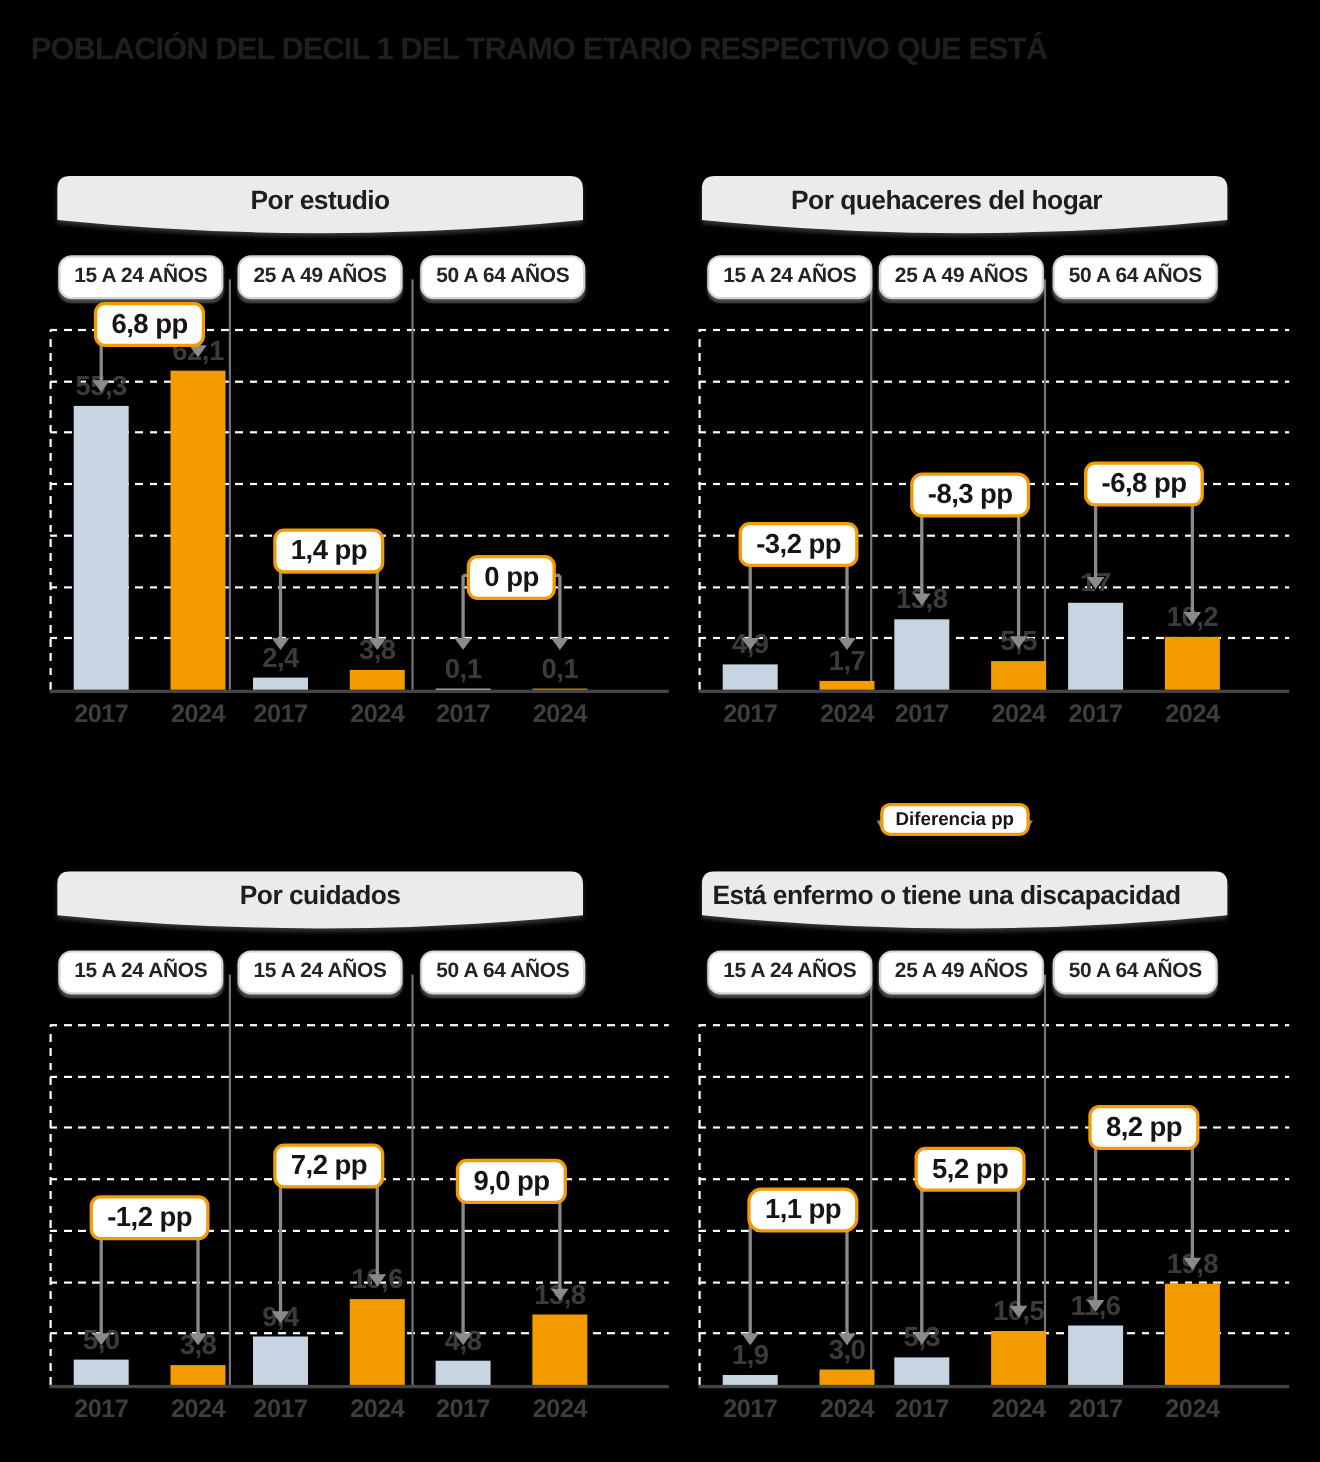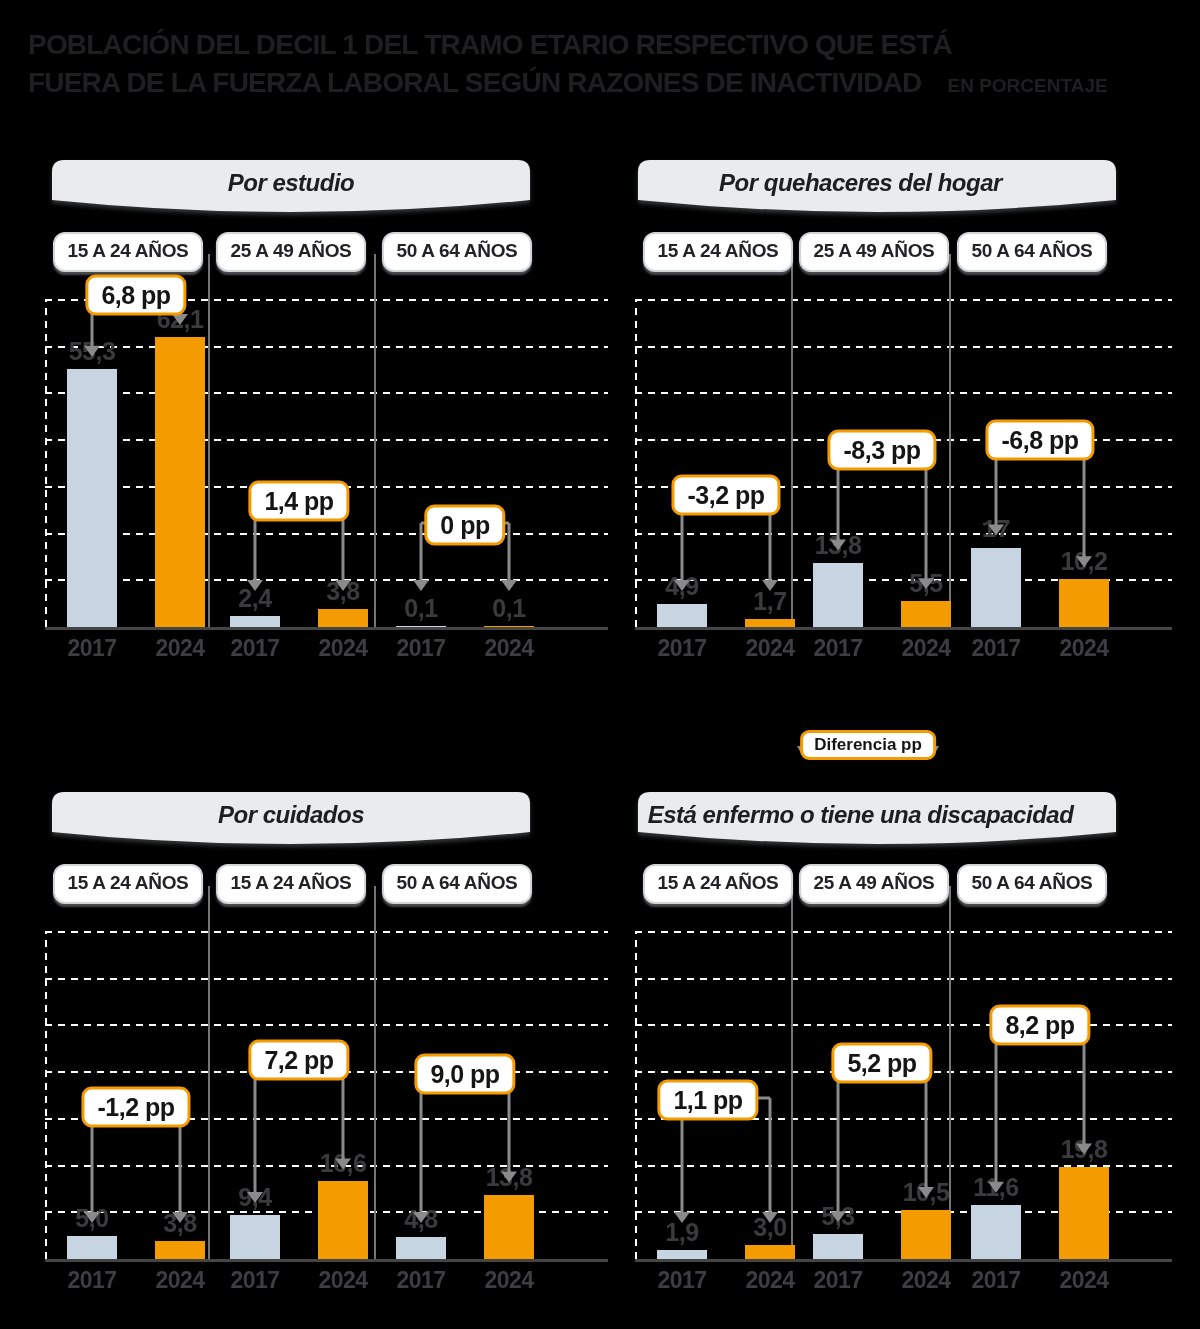--- a/index.html
+++ b/index.html
@@ -14,21 +14,21 @@
     font-size:28px;font-weight:bold;letter-spacing:-0.8px;
     color:#1e1f21;line-height:38px;white-space:nowrap;
   }
   .unit-note{font-size:19px;font-weight:bold;letter-spacing:0;margin-left:26px;color:#1e1f21;}
   
   .panel{position:absolute;height:540px;}
   .panel.p0{left:40px;top:160px;width:570px;}
   .panel.p1{left:633px;top:160px;width:545px;}
   .panel.p2{left:40px;top:792px;width:570px;}
   .panel.p3{left:633px;top:792px;width:545px;}
-  .ribbon{position:absolute;top:0;height:64px;font-style:italic;}
+  .ribbon{position:absolute;top:0;height:64px;}
   .p0 .ribbon,.p2 .ribbon{left:12px;width:478px;}
   .p1 .ribbon,.p3 .ribbon{left:5px;width:445px;}
   .ribbon svg{position:absolute;left:0;top:0;filter:drop-shadow(0 3px 2px rgba(150,155,160,.35));}
   .ribbon-title{
     position:absolute;left:0;right:0;top:9px;text-align:center;
     font-size:24px;font-weight:bold;letter-spacing:-0.5px;color:#1d1e20;white-space:nowrap;
   }
   .chart{position:absolute;top:140px;height:327px;}
   .p0 .chart,.p2 .chart{left:5px;width:563px;}
   .p1 .chart,.p3 .chart{left:2px;width:537px;}
@@ -68,23 +68,20 @@
     position:absolute;left:73px;top:14px;transform:translate(-50%,-50%);
     background:#fff;border:3px solid #f49b00;border-radius:9px;
     padding:2px 11px;font-size:17px;font-weight:bold;color:#151515;white-space:nowrap;
   }
 </style>
 </head>
 <body>
 
 <header class="title-block">
   <div class="title-line">POBLACIÓN DEL DECIL 1 DEL TRAMO ETARIO RESPECTIVO QUE ESTÁ</div>
-  <div class="title-line">
-    <span>FUERA DE LA FUERZA LABORAL SEGÚN RAZONES DE INACTIVIDAD</span><span class="unit-note">EN PORCENTAJE</span>
-  </div>
 </header>
 
 <section class="panel p0">
   <div class="ribbon">
     <svg width="478" height="64" viewBox="0 0 478 64">
       <path d="M12,0 H466 Q478,0 478,12 V40 Q239,64 0,40 V12 Q0,0 12,0 Z" fill="#e9ebec"></path>
     </svg>
     <span class="ribbon-title">Por estudio</span>
   </div>
   <div class="chart">
@@ -307,21 +304,21 @@
         <polygon points="0,116 16,116 8,127" fill="#8a8a8a"></polygon>
         <path d="M96,2 V118" stroke="#8a8a8a" stroke-width="3" fill="none"></path>
         <polygon points="88,116 104,116 96,127" fill="#8a8a8a"></polygon>
       </svg>
       <div class="bar" style="left: 22px; width: 50px; height: 8.87571px; background: rgb(199, 212, 226);"></div>
       <div class="val-label" style="left: -1px; bottom: 11.8757px;">1,9</div>
       <div class="year-label" style="left: -1px;">2017</div>
       <div class="bar" style="left: 110px; width: 50px; height: 14.0143px; background: rgb(244, 155, 0);"></div>
       <div class="val-label" style="left: 87px; bottom: 17.0143px;">3,0</div>
       <div class="year-label" style="left: 87px;">2024</div>
-      <div class="ann-box" style="left: 73px; bottom: 159px;">1,1 pp</div>
+      <div class="ann-box" style="left: 95px; bottom: 159px; border-radius: 13px;">1,1 pp</div>
       <div class="age-pill" style="left: 164px; width: 146px;">25 A 49 AÑOS</div>
       <svg class="staple" width="104" height="165.24142857142857" style="left: 195px; bottom: 34.7586px;">
         <path d="M8,2 H96" stroke="#8a8a8a" stroke-width="3" fill="none"></path>
         <path d="M8,2 V154.24142857142857" stroke="#8a8a8a" stroke-width="3" fill="none"></path>
         <polygon points="0,152.24142857142857 16,152.24142857142857 8,163.24142857142857" fill="#8a8a8a"></polygon>
         <path d="M96,2 V129.95" stroke="#8a8a8a" stroke-width="3" fill="none"></path>
         <polygon points="88,127.94999999999999 104,127.94999999999999 96,138.95" fill="#8a8a8a"></polygon>
       </svg>
       <div class="bar" style="left: 178px; width: 50px; height: 24.7586px; background: rgb(199, 212, 226);"></div>
       <div class="val-label" style="left: 155px; bottom: 27.7586px;">5,3</div>

